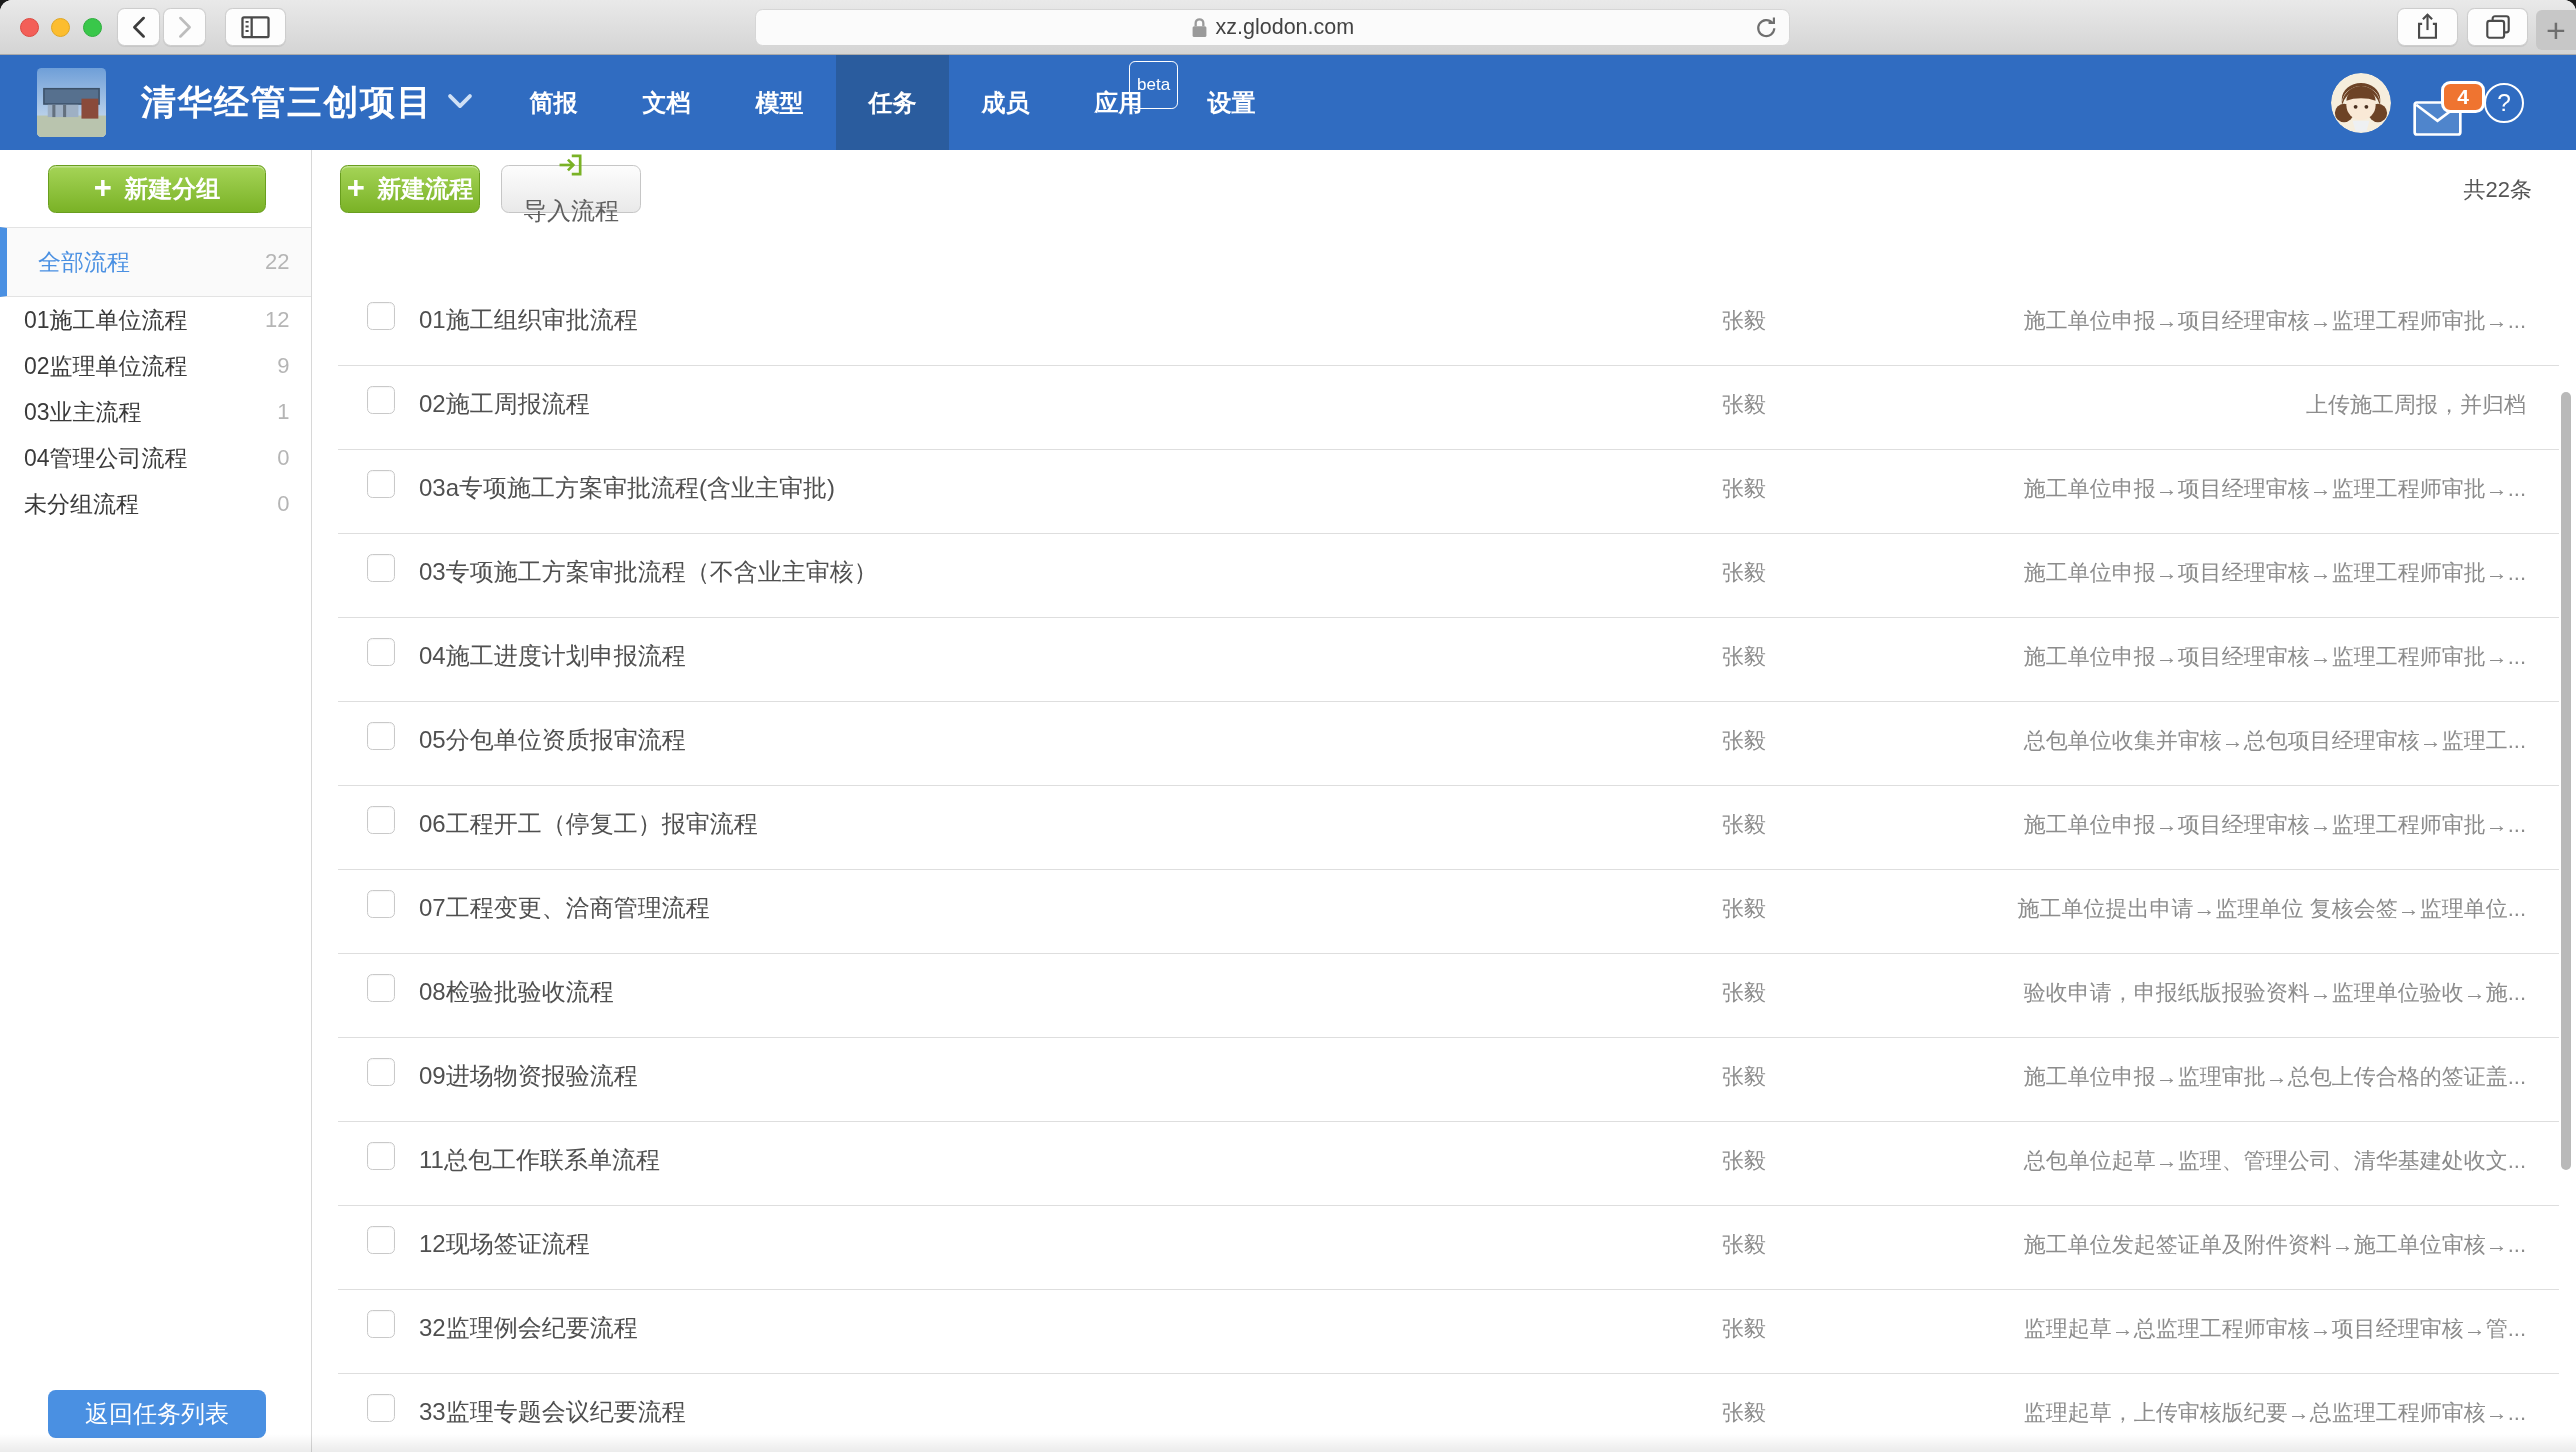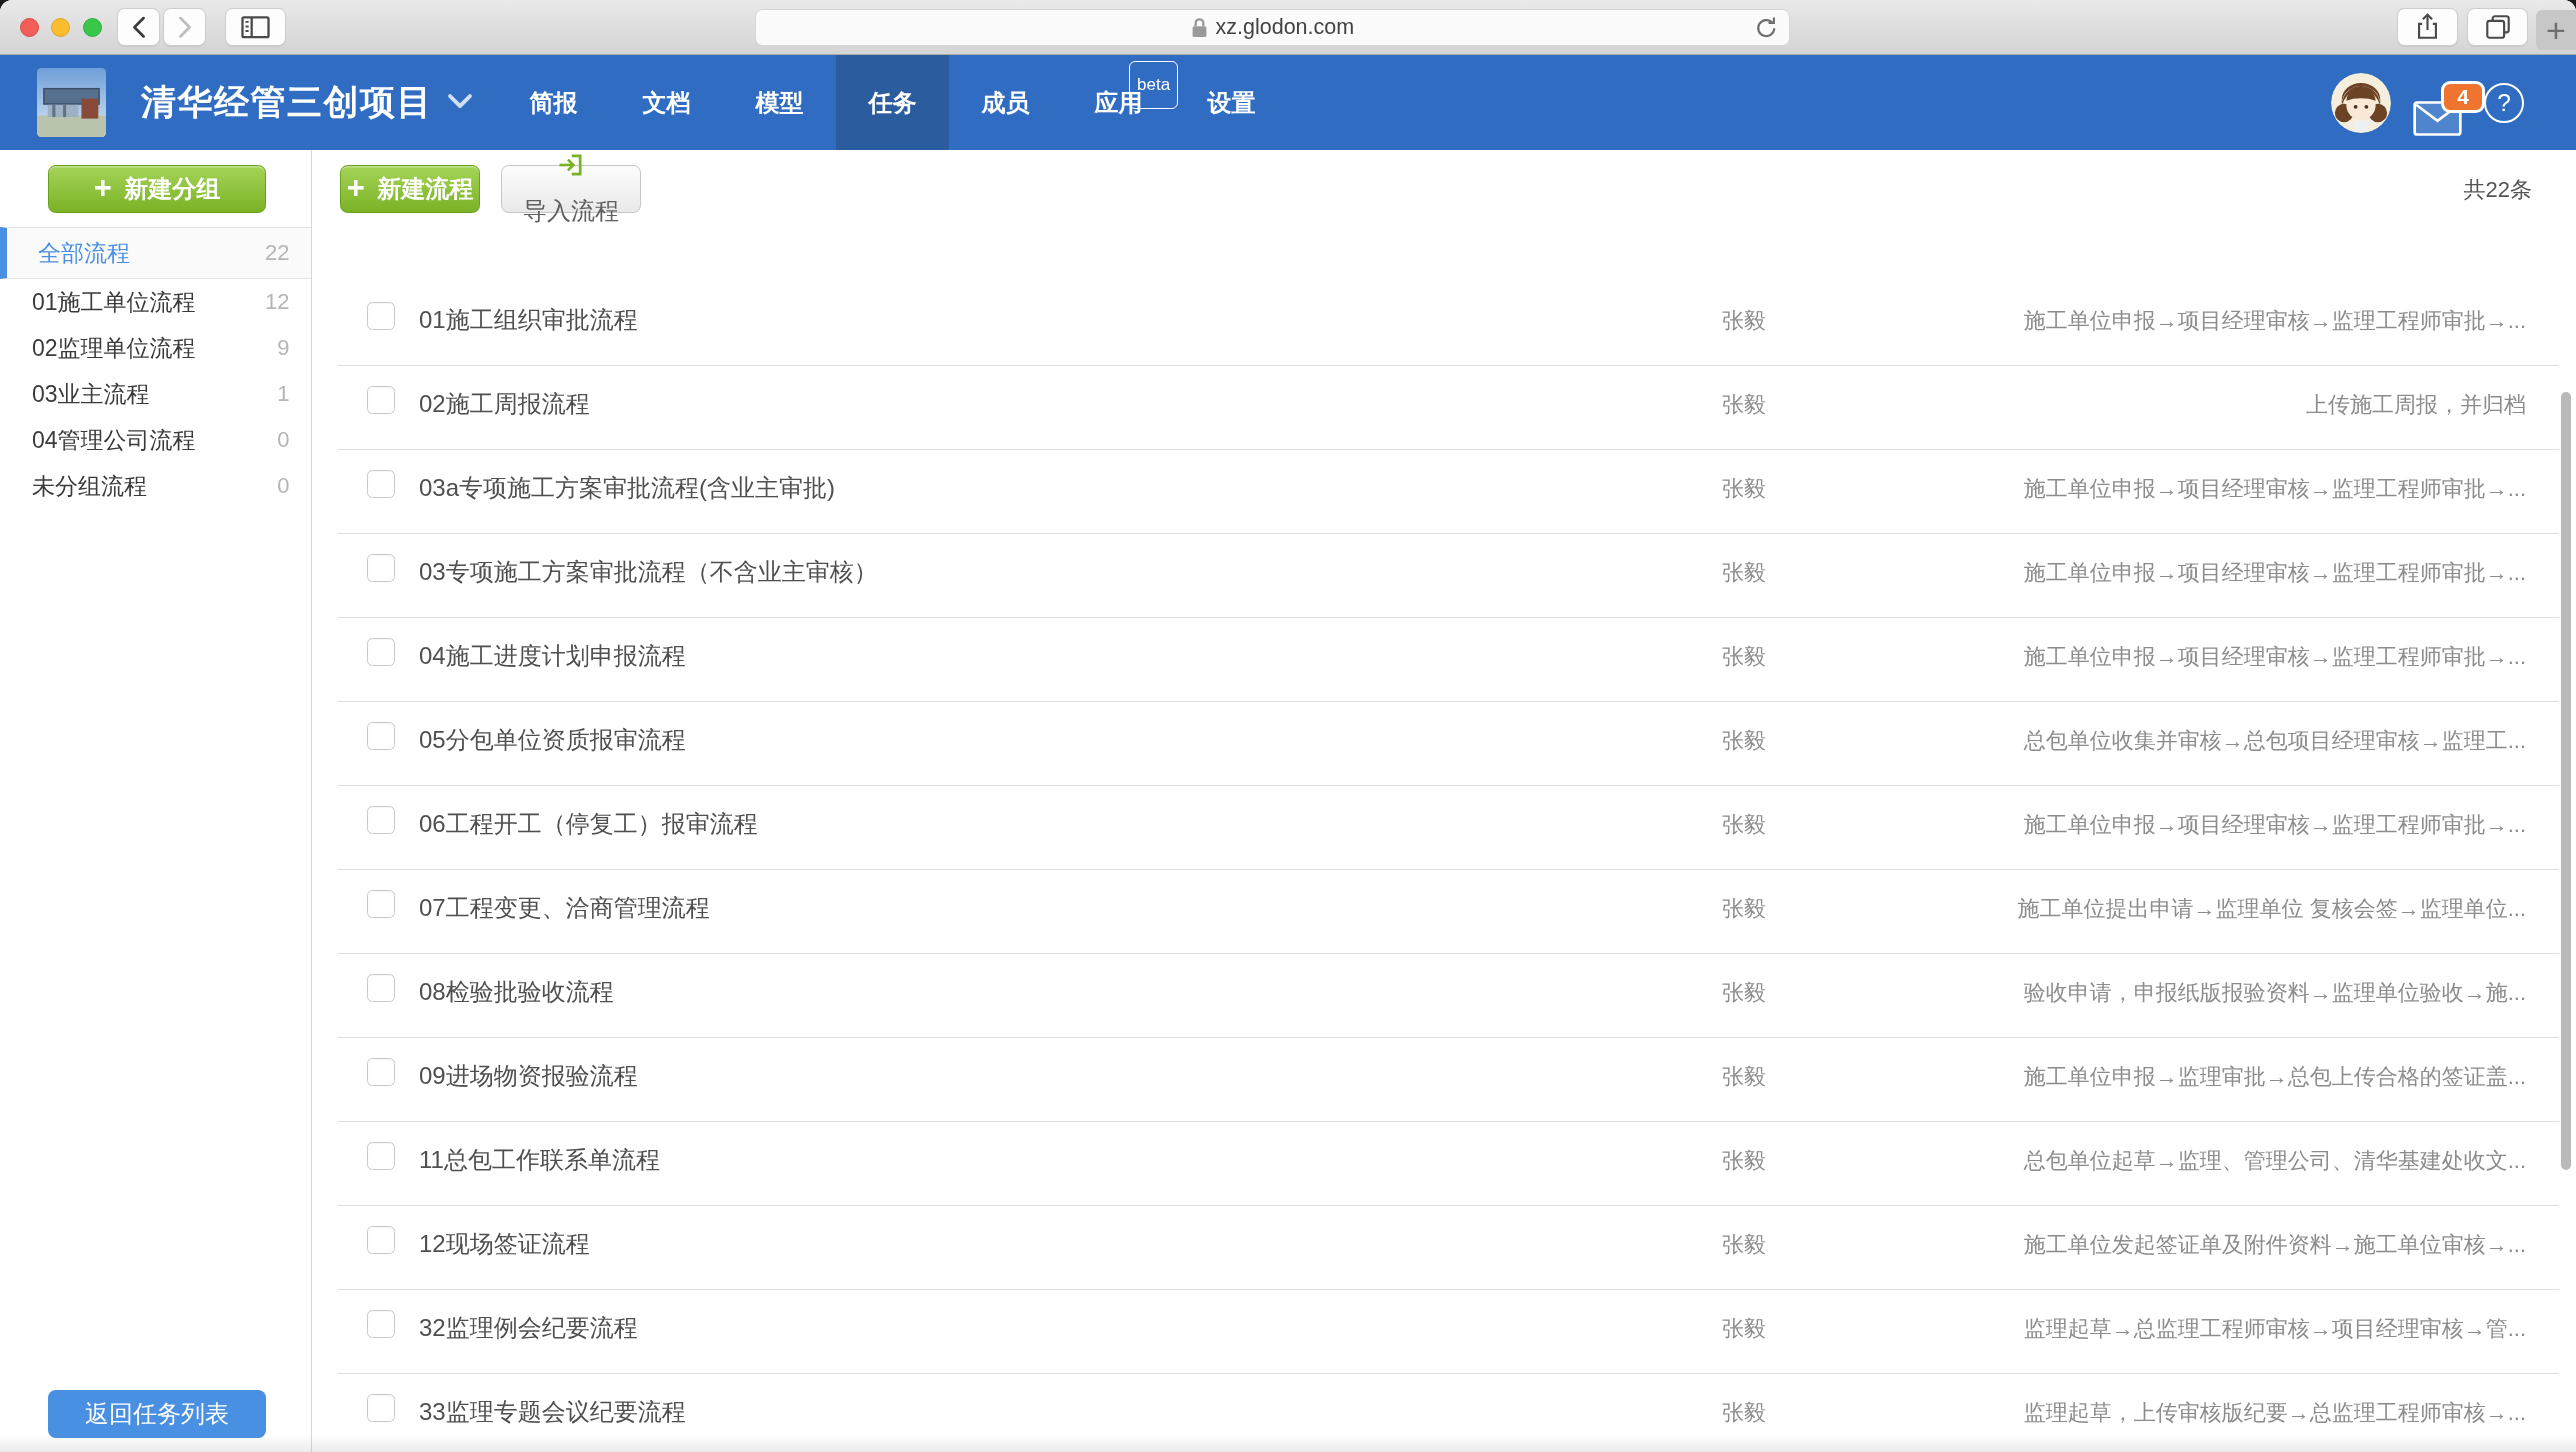--- a/index.html
+++ b/index.html
@@ -53,24 +53,24 @@
 
   
   .sidebar { position:absolute; left:0; top:150px; width:312px; height:1302px; background:#fff;
              border-right:1.5px solid #d8d8d8; }
   .btn-green { background:linear-gradient(#a5d457,#7ab226); border:1.5px solid #699e1e; border-radius:7.7px;
                box-shadow:inset 0 1.5px 0 rgba(255,255,255,.35); color:#fff; font-weight:bold;
                display:flex; align-items:center; justify-content:center; gap:12.3px; cursor:pointer; }
   .btn-new-group { position:absolute; left:48px; top:15.3px; width:218px; height:48px; font-size:24px; }
   .plus-glyph { font-size:31px; font-weight:bold; line-height:31px; position:relative; top:-1.5px; }
   .groups { position:absolute; left:0; top:77px; width:311px; }
-  .group-item { position:relative; height:46px; display:flex; align-items:center; padding-left:32px;
+  .group-item { position:relative; height:46px; display:flex; align-items:center; padding-left:24px;
                 font-size:23px; color:#3a3a3a; cursor:pointer; }
   .group-item .cnt { position:absolute; right:21.5px; color:#b5b5b5; font-size:22px; }
-  .group-item.selected { height:52px; background:#fafafa; border-top:1.5px solid #e3e3e3; border-bottom:1.5px solid #e3e3e3;
+  .group-item.selected { height:70px; background:#fafafa; border-top:1.5px solid #e3e3e3; border-bottom:1.5px solid #e3e3e3;
                          border-left:7.7px solid #4a90e2; padding-left:31px; color:#4a90e2; }
   .btn-back-tasks { position:absolute; left:48px; top:1240px; width:218px; height:48px; background:#4a90e2;
                     border-radius:7.7px; color:#fff; font-size:24px; display:flex; align-items:center;
                     justify-content:center; cursor:pointer; }
 
   
   .main { position:absolute; left:314px; top:150px; width:2262px; height:1302px; background:#fff; overflow:hidden; }
   .btn-new-flow { position:absolute; left:26px; top:15.3px; width:140px; height:48px; font-size:24px; }
   .btn-import { position:absolute; left:187px; top:15.3px; width:140px; height:48px;
                 background:linear-gradient(#fdfdfd,#e9e9e9); border:1.5px solid #c6c6c6; border-radius:7.7px;

